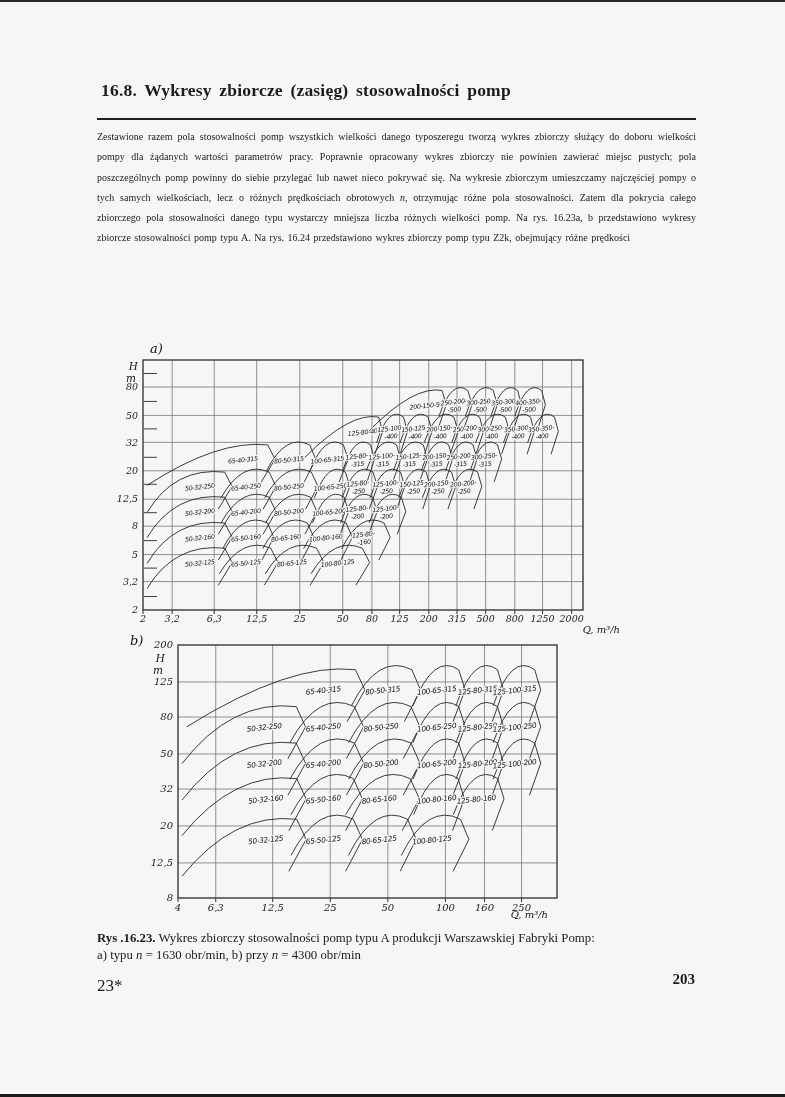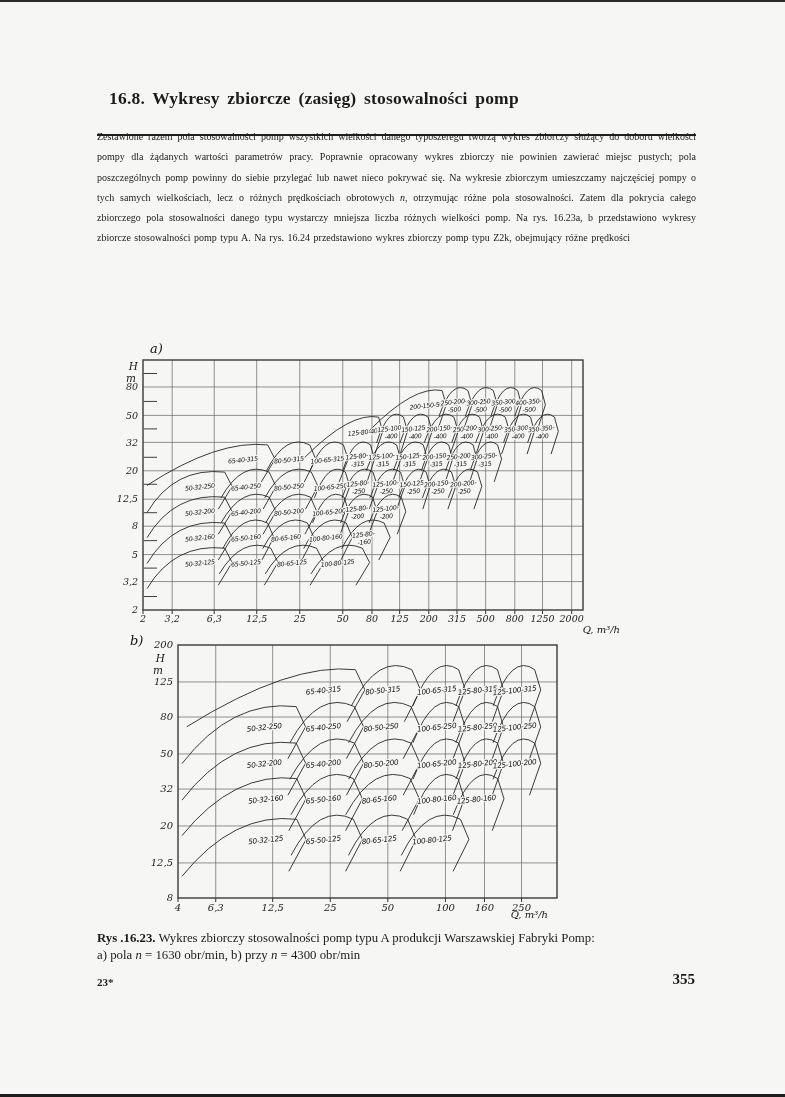--- a/index.html
+++ b/index.html
@@ -1,27 +1,27 @@
 <!DOCTYPE html>
 <html><head>
 <meta charset="utf-8">
 <style>
   html,body{margin:0;padding:0;width:785px;height:1097px;overflow:hidden;}
   body{background:#f6f6f4;position:relative;font-family:"Liberation Serif",serif;color:#1b1b1b;}
   .scan-edge-top{position:absolute;top:0;left:0;width:100%;height:2px;background:#2a2a2a;}
   .scan-edge-bottom{position:absolute;bottom:0;left:0;width:100%;height:3px;background:#1d1d1d;}
   .heading{position:absolute;left:97px;top:76px;width:599px;border-bottom:2.5px solid #1f1f1f;padding-bottom:13px;}
-  .heading h1{margin:12px;font-size:17.5px;font-weight:bold;letter-spacing:.2px;word-spacing:3px;}
+  .heading h1{margin:4px;font-size:17.5px;font-weight:bold;letter-spacing:.2px;word-spacing:3px;}
   .body-text{position:absolute;left:97px;top:127px;width:599px;font-size:10px;line-height:20.3px;text-align:justify;hyphens:manual;word-spacing:1px;}
   .body-text .nvar{font-style:italic;}
   #figures{position:absolute;left:0;top:335px;}
   .caption{position:absolute;left:97px;top:930px;width:601px;font-size:12.8px;line-height:16.5px;font-family:Liberation Serif, serif;}
   .caption .rys{font-weight:bold;}
   .caption .nvar{font-style:italic;}
-  .footer-left{position:absolute;left:97px;top:976px;font-size:11px;font-weight:bold;}
+  .footer-left{position:absolute;left:97px;top:976px;font-size:17px;font-weight:normal;}
   .footer-right{position:absolute;left:665px;top:971px;width:30px;text-align:right;font-size:15px;font-weight:bold;}
 </style>
 </head>
 <body>
 
 <div class="scan-edge-top"></div>
 
 <div class="heading">
   <h1><span>16.8.</span> <span>Wykresy zbiorcze (zasięg) stosowalności pomp</span></h1>
 </div>
@@ -288,19 +288,19 @@
       <text x="323.3275841451194" y="840.1538120450574" text-anchor="middle" fill="#141414" font-family="&quot;DejaVu Sans&quot;,sans-serif" font-style="italic" font-size="7.3" letter-spacing="-0.3" paint-order="stroke" stroke="#f6f6f4" stroke-width="2.2" transform="rotate(-6 323.3275841451194 840.1538120450574)"><tspan x="323.3275841451194" y="842.4538120450574">65-50-125</tspan></text>
       <path d="M 348.4 855.4 Q 374.9 802.2 407.6 819.3 L 416.1 839.4 L 400.2 871.3" fill="none" stroke="#262626" stroke-width="0.9" stroke-linejoin="round"></path>
       <text x="379.089802238159" y="840.1538120450574" text-anchor="middle" fill="#141414" font-family="&quot;DejaVu Sans&quot;,sans-serif" font-style="italic" font-size="7.3" letter-spacing="-0.3" paint-order="stroke" stroke="#f6f6f4" stroke-width="2.2" transform="rotate(-6 379.089802238159 840.1538120450574)"><tspan x="379.089802238159" y="842.4538120450574">80-65-125</tspan></text>
       <path d="M 401.3 855.4 Q 427.7 802.2 460.5 819.3 L 468.9 839.4 L 453.1 871.3" fill="none" stroke="#262626" stroke-width="0.9" stroke-linejoin="round"></path>
       <text x="431.9292252216063" y="840.1538120450574" text-anchor="middle" fill="#141414" font-family="&quot;DejaVu Sans&quot;,sans-serif" font-style="italic" font-size="7.3" letter-spacing="-0.3" paint-order="stroke" stroke="#f6f6f4" stroke-width="2.2" transform="rotate(-6 431.9292252216063 840.1538120450574)"><tspan x="431.9292252216063" y="842.4538120450574">100-80-125</tspan></text>
     </g>
   </svg>
 
 <div class="caption">
   <div><span class="rys">Rys .16.23.</span><span> Wykres zbiorczy stosowalności pomp typu A produkcji Warszawskiej Fabryki Pomp:</span></div>
-  <div><span>a) pola </span><span class="nvar">n</span><span> = 1630 obr/min,  b) przy </span><span class="nvar">n</span><span> = 4300 obr/min</span></div>
+  <div><span>a) typu </span><span class="nvar">n</span><span> = 1630 obr/min,  b) przy </span><span class="nvar">n</span><span> = 4300 obr/min</span></div>
 </div>
 
 <div class="footer-left">23*</div>
-<div class="footer-right">355</div>
+<div class="footer-right">203</div>
 
 <div class="scan-edge-bottom"></div>
 
 </body></html>

